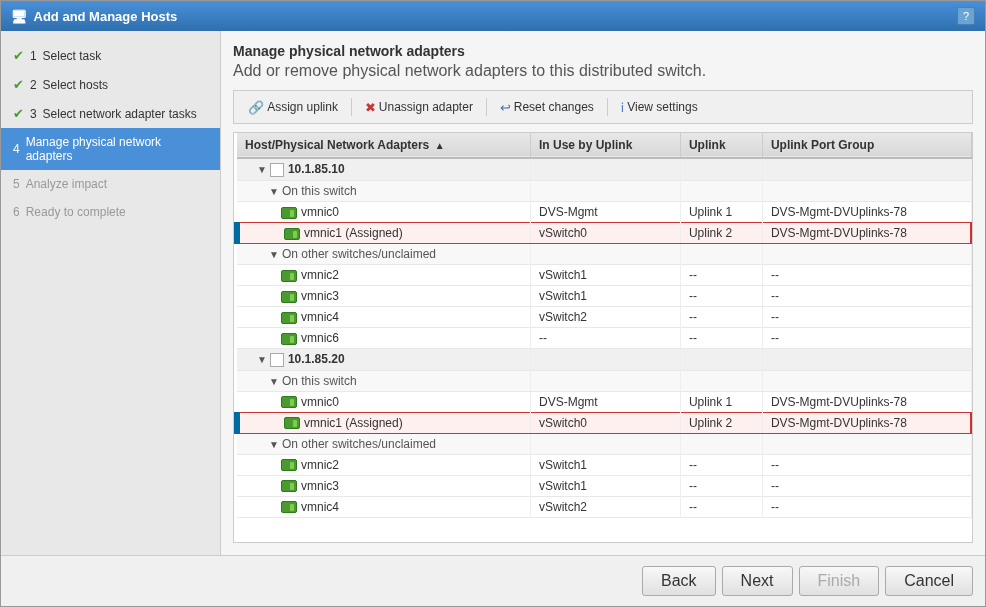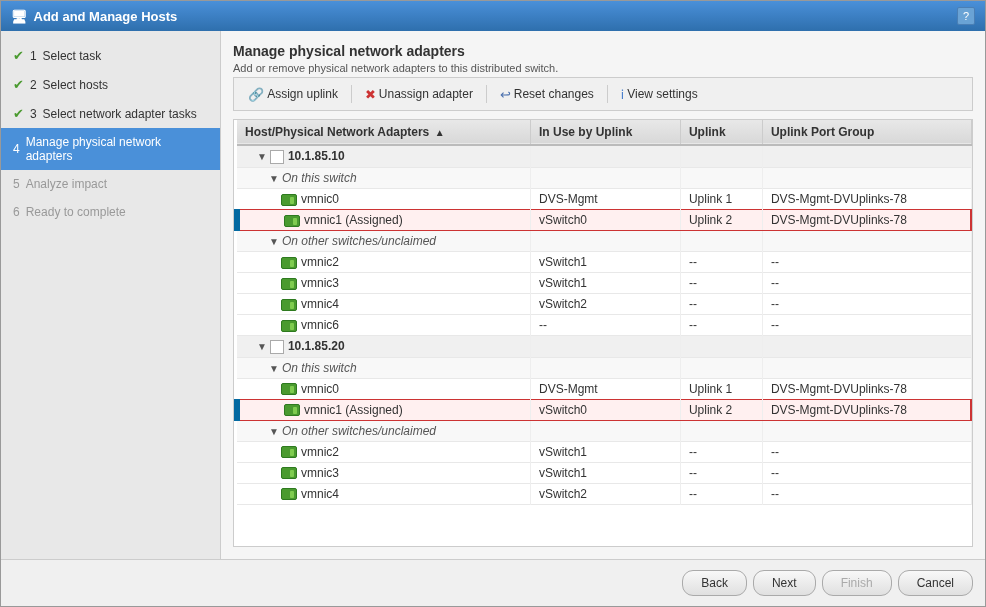--- a/index.html
+++ b/index.html
@@ -78,23 +78,23 @@
     }
 
     .main-title {
       font-size: 14px;
       font-weight: bold;
       color: #333;
       margin-bottom: 3px;
     }
 
     .main-subtitle {
-      font-size: 11px;
+      font-size: 16px;
       color: #555;
-      margin-bottom: 3px;
+      margin-bottom: 10px;
     }
 
     .toolbar {
       display: flex;
       align-items: center;
       gap: 2px;
       margin-bottom: 8px;
       padding: 4px 6px;
       background: #f0f0f0;
       border: 1px solid #ccc;
@@ -160,21 +160,20 @@
     }
 
     .group-row td {
       background: #f0f0f0;
       font-weight: bold;
       color: #333;
     }
 
     .sub-group-row td {
       background: #f8f8f8;
-      font-style: italic;
       color: #555;
     }
 
     .highlighted-row td {
       background: #fff0f0;
       border-top: 1px solid #cc3333;
       border-bottom: 1px solid #cc3333;
     }
 
     .highlighted-row td:first-child { border-left: 6px solid #0369a1; }
@@ -221,24 +220,24 @@
       align-items: center;
       gap: 6px;
       padding: 10px 12px;
       border-top: 1px solid #ccc;
       background: #f0f0f0;
     }
 
     .footer-btn {
       padding: 5px 18px;
       border: 1px solid #aaa;
-      border-radius: 11px;
+      border-radius: 3px;
       background: linear-gradient(to bottom, #f8f8f8, #e0e0e0);
       cursor: pointer;
-      font-size: 12px;
+      font-size: 16px;
       color: #333;
     }
     .footer-btn.disabled { color: #aaa; cursor: default; text-align: right; }
 
     .sort-indicator { font-size: 10px; margin-left: 2px; }
   </style>
 </head>
 <body>
 
 <div class="dialog">

